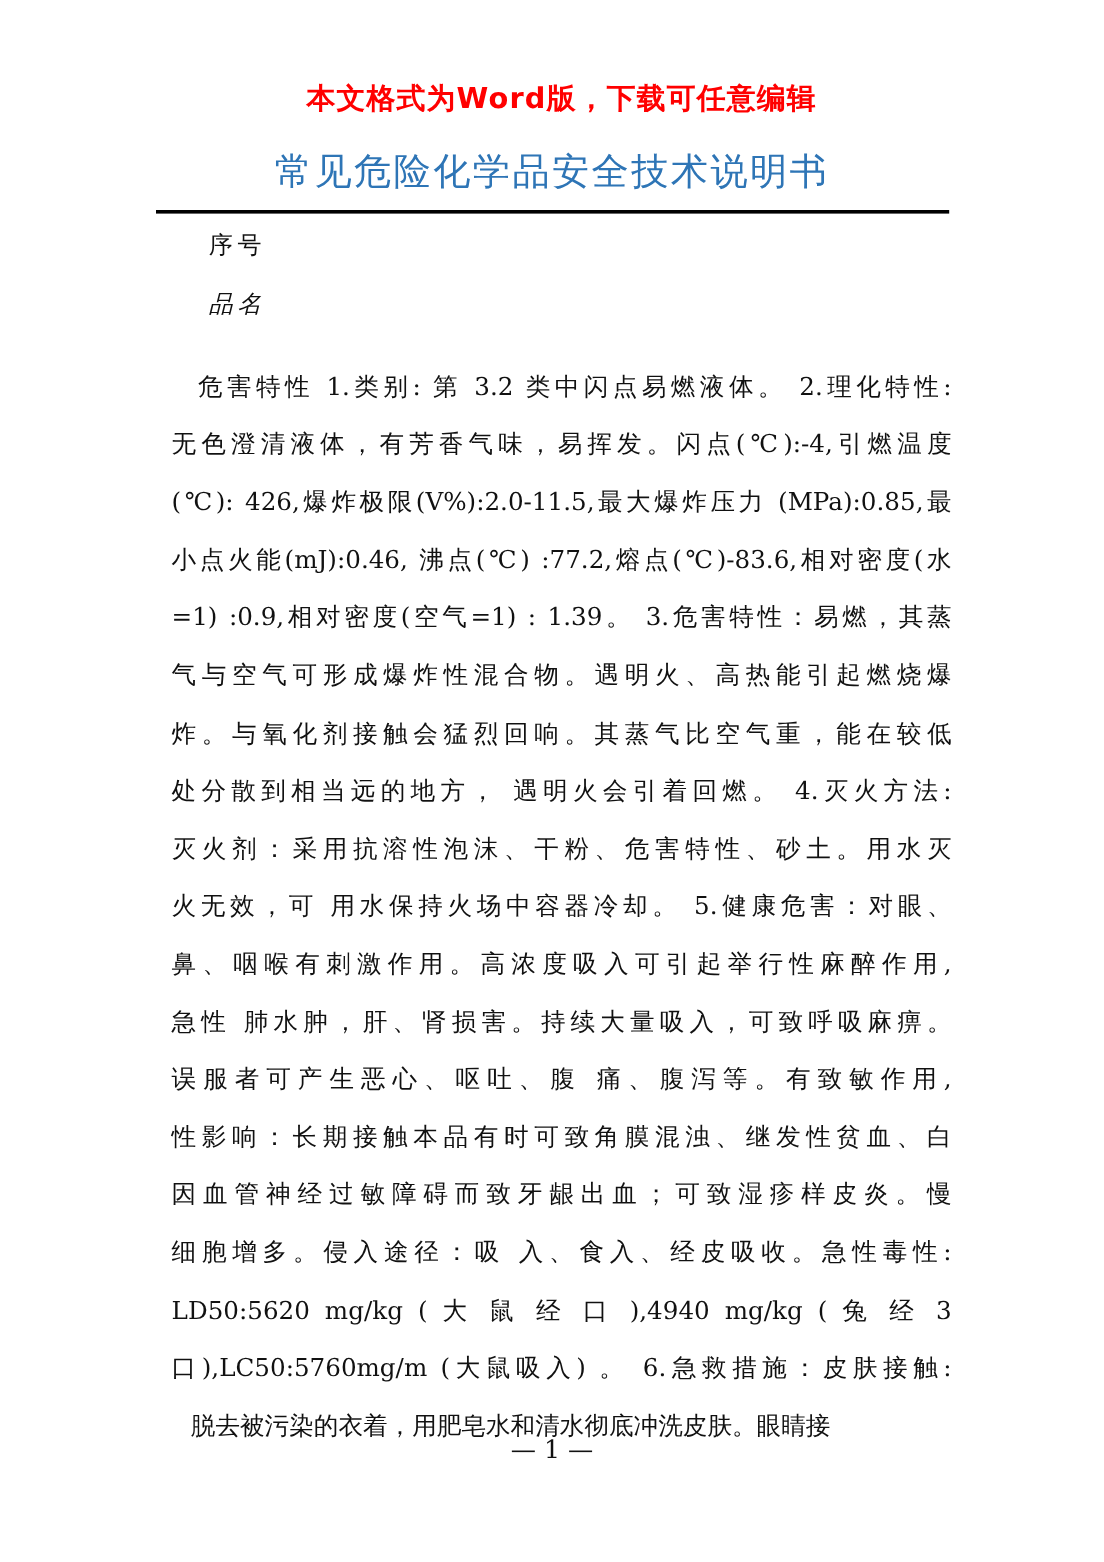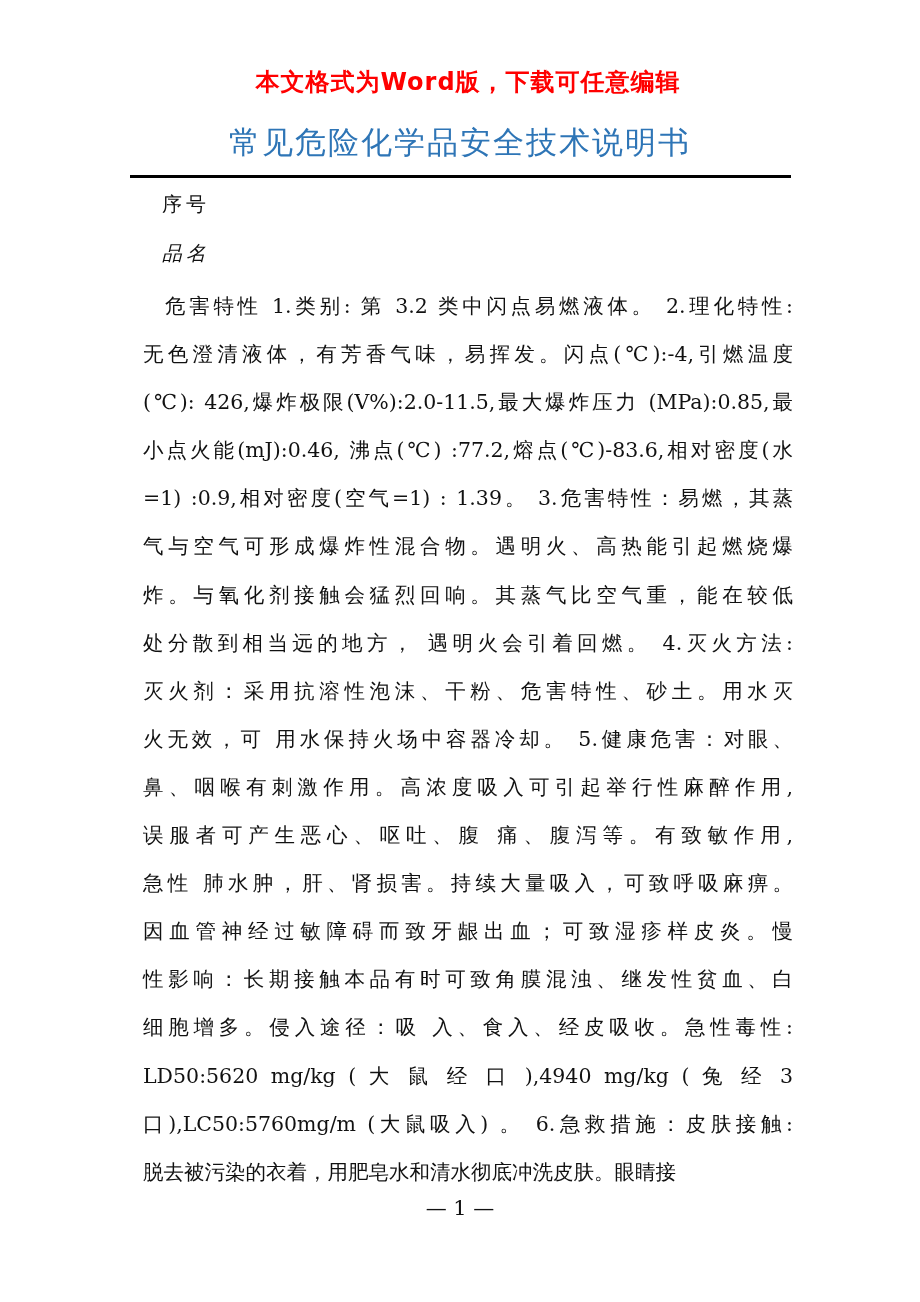--- a/index.html
+++ b/index.html
@@ -5,26 +5,26 @@
   html, body { margin: 0; padding: 0; background: #ffffff; }
   body { width: 920px; height: 1302px; position: relative; overflow: hidden;
          font-family: "DejaVu Serif", "Liberation Serif", serif; color: #111; }
   .banner { position: absolute; left: 0; right: 0; top: 66px; text-align: center;
             font-family: "DejaVu Sans", "Liberation Sans", sans-serif; font-weight: bold;
             font-size: 24px; letter-spacing: 1px; margin-left: 16px; }
   .title { position: absolute; left: 0; right: 0; top: 122px; text-align: center;
            font-family: "DejaVu Sans", "Liberation Sans", sans-serif;
            font-size: 31px; letter-spacing: 2px; }
   .rule { position: absolute; left: 130px; width: 661px; top: 175px; height: 3px; background: #000; }
-  .field { position: absolute; left: 162px; font-size: 20px; letter-spacing: 4px; }
-  .body-text { position: absolute; left: 143px; width: 650px; top: 282px;
+  .field { position: absolute; left: 174px; font-size: 20px; letter-spacing: 4px; }
+  .body-text { position: absolute; left: 143px; width: 650px; top: 298px;
                font-size: 20.5px; line-height: 48.1px; }
   .body-text .line { display: block; white-space: nowrap; text-align: justify; text-align-last: justify; }
   .body-text .line.first { padding-left: 22px; }
-  .body-text .line.last { text-align-last: left; }
+  .body-text .line.last { text-align-last: left; margin-left: 16px; }
   .page-num { position: absolute; left: 0; right: 0; top: 1196px; text-align: center; font-size: 21px; }
 </style>
 </head>
 <body>
 
 <div class="banner" style="color:#ff0000;">本文格式为Word版，下载可任意编辑</div>
 <div class="title" style="color:#2e75b6;text-align:center;">常见危险化学品安全技术说明书</div>
 <div class="rule"></div>
 
 <div class="field" style="top:191px;">序号</div>
@@ -35,23 +35,23 @@
   <span class="line">无色澄清液体，有芳香气味，易挥发。闪点(℃):-4,引燃温度</span>
   <span class="line">(℃): 426,爆炸极限(V%):2.0-11.5,最大爆炸压力 (MPa):0.85,最</span>
   <span class="line">小点火能(mJ):0.46, 沸点(℃) :77.2,熔点(℃)-83.6,相对密度(水</span>
   <span class="line">=1) :0.9,相对密度(空气=1) : 1.39。 3.危害特性：易燃，其蒸</span>
   <span class="line">气与空气可形成爆炸性混合物。遇明火、高热能引起燃烧爆</span>
   <span class="line">炸。与氧化剂接触会猛烈回响。其蒸气比空气重，能在较低</span>
   <span class="line">处分散到相当远的地方， 遇明火会引着回燃。 4.灭火方法:</span>
   <span class="line">灭火剂：采用抗溶性泡沫、干粉、危害特性、砂土。用水灭</span>
   <span class="line">火无效，可 用水保持火场中容器冷却。 5.健康危害：对眼、</span>
   <span class="line">鼻、咽喉有刺激作用。高浓度吸入可引起举行性麻醉作用,</span>
+  <span class="line">急性 肺水肿，肝、肾损害。持续大量吸入，可致呼吸麻痹。</span>
   <span class="line">误服者可产生恶心、呕吐、腹 痛、腹泻等。有致敏作用,</span>
-  <span class="line">急性 肺水肿，肝、肾损害。持续大量吸入，可致呼吸麻痹。</span>
+  <span class="line">性影响：长期接触本品有时可致角膜混浊、继发性贫血、白</span>
   <span class="line">因血管神经过敏障碍而致牙龈出血；可致湿疹样皮炎。慢</span>
-  <span class="line">性影响：长期接触本品有时可致角膜混浊、继发性贫血、白</span>
   <span class="line">细胞增多。侵入途径：吸 入、食入、经皮吸收。急性毒性:</span>
   <span class="line">LD50:5620 mg/kg ( 大 鼠 经 口 ),4940 mg/kg ( 兔 经 3</span>
   <span class="line">口),LC50:5760mg/m (大鼠吸入) 。 6.急救措施：皮肤接触:</span>
   <span class="line last">脱去被污染的衣着，用肥皂水和清水彻底冲洗皮肤。眼睛接</span>
 </div>
 
 <div class="page-num">— 1 —</div>
 
 </body></html>

